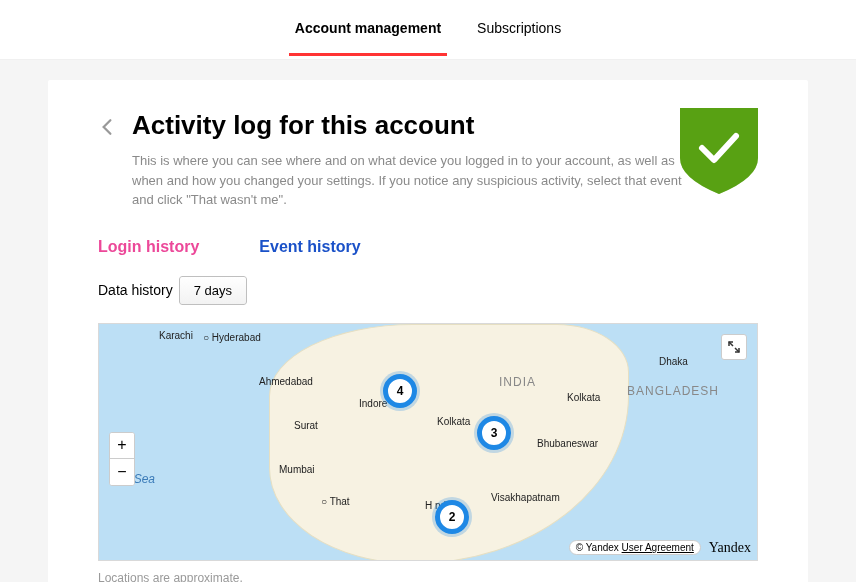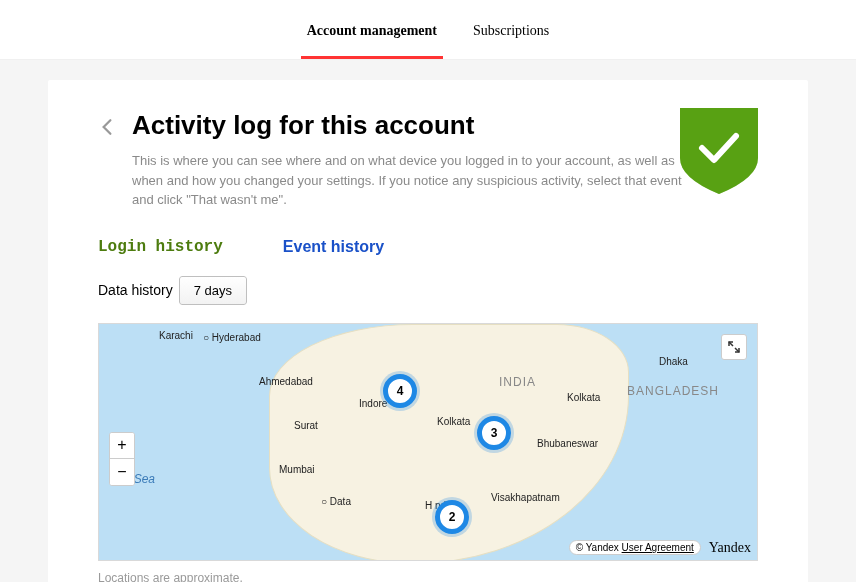--- a/index.html
+++ b/index.html
@@ -1,30 +1,30 @@
 <!DOCTYPE html>
 <html><head>
 <meta charset="utf-8">
 <style>
   * { box-sizing: border-box; }
   html, body { margin:0; padding:0; font-family: Arial, Helvetica, sans-serif; background:#fff; }
-  .topbar { height:60px; background:#fff; border-bottom:1px solid #f0f0f0; display:flex; align-items:flex-end; justify-content:center; gap:24px; font-size:14px;font-family:Liberation Serif, serif; }
+  .topbar { height:60px; background:#fff; border-bottom:1px solid #f0f0f0; display:flex; align-items:flex-start; justify-content:center; gap:24px; font-size:14px; }
   .tab { position:relative; padding:20px 6px; cursor:pointer; color:#000; }
   .tab.active { font-weight:600; }
   .tab.active::after { content:""; position:absolute; left:0; right:0; bottom:0; height:3px; background:#f33; }
   .page { background:#f5f5f5; padding:20px 40px 40px; }
   .card { background:#fff; padding:30px 50px 40px; max-width:760px; margin:0 auto; border-radius:2px; position:relative; }
   .header-row { display:flex; align-items:flex-start; gap:16px; }
   .back-chevron { width:18px; height:18px; margin-top:8px; cursor:pointer; flex:0 0 auto; }
   .title { font-size:26px; font-weight:700; margin:0 0 10px 0; }
   .desc { font-size:13px; color:#8a8a8a; line-height:1.5; max-width:560px; margin:0; }
   .shield { position:absolute; top:28px; right:50px; }
   .subtabs { display:flex; gap:60px; margin:28px 0 20px 0; }
   .subtab { font-size:16px; font-weight:700; cursor:pointer; }
-  .subtab.active { color:#4d7c0f;font-family:Liberation Mono, monospace; }
+  .subtab.active { color:#ec4899; }
   .subtab.inactive { color:#1a51c8; }
   .filter-row { display:flex; align-items:center; gap:6px; margin-bottom:18px; }
   .filter-label { font-size:14px; color:#000; }
   .seg { display:inline-flex; border-radius:3px; overflow:hidden; }
   .seg button { border:1px solid #bfbfbf; background:linear-gradient(#fff,#f2f2f2); padding:6px 14px; font-size:13px; cursor:pointer; margin-left:-1px; }
   .seg button:first-child { margin-left:0; border-top-left-radius:3px; border-bottom-left-radius:3px; }
   .seg button:last-child { border-top-right-radius:3px; border-bottom-right-radius:3px; }
   .seg button.sel { background:linear-gradient(#ffeaa0,#ffe27a); border-color:#cdb25a; }
   .map { position:relative; height:238px; border:1px solid #d9d9d9; background:#bcdff5; overflow:hidden; }
   .land { position:absolute; background:#f7f2e2; }
@@ -87,21 +87,21 @@
     <div class="map">
       <div class="land india"></div>
       <span class="sea-label" style="left:18px; top:148px;">an Sea</span>
 
       <span class="city" style="left:60px; top:6px;">Karachi</span>
       <span class="city" style="left:104px; top:8px;">○ <span>Hyderabad</span></span>
       <span class="city" style="left:160px; top:52px;">Ahmedabad</span>
       <span class="city" style="left:260px; top:74px;">Indore</span>
       <span class="city" style="left:195px; top:96px;">Surat</span>
       <span class="city" style="left:180px; top:140px;">Mumbai</span>
-      <span class="city" style="left:222px; top:172px;">○ <span>Data</span></span>
+      <span class="city" style="left:222px; top:172px;">○ <span>That</span></span>
       <span class="city" style="left:338px; top:92px;">Kolkata</span>
       <span class="city" style="left:326px; top:176px;">H<span style="opacity:0"> </span>nd</span>
       <span class="city" style="left:392px; top:168px;">Visakhapatnam</span>
       <span class="city" style="left:438px; top:114px;">Bhubaneswar</span>
       <span class="city" style="left:468px; top:68px;">Kolkata</span>
       <span class="city" style="left:560px; top:32px;">Dhaka</span>
 
       <span class="country" style="left:364px; top:51px;margin-left:36px;">INDIA</span>
       <span class="country" style="left:528px; top:60px;">BANGLADESH</span>
 

